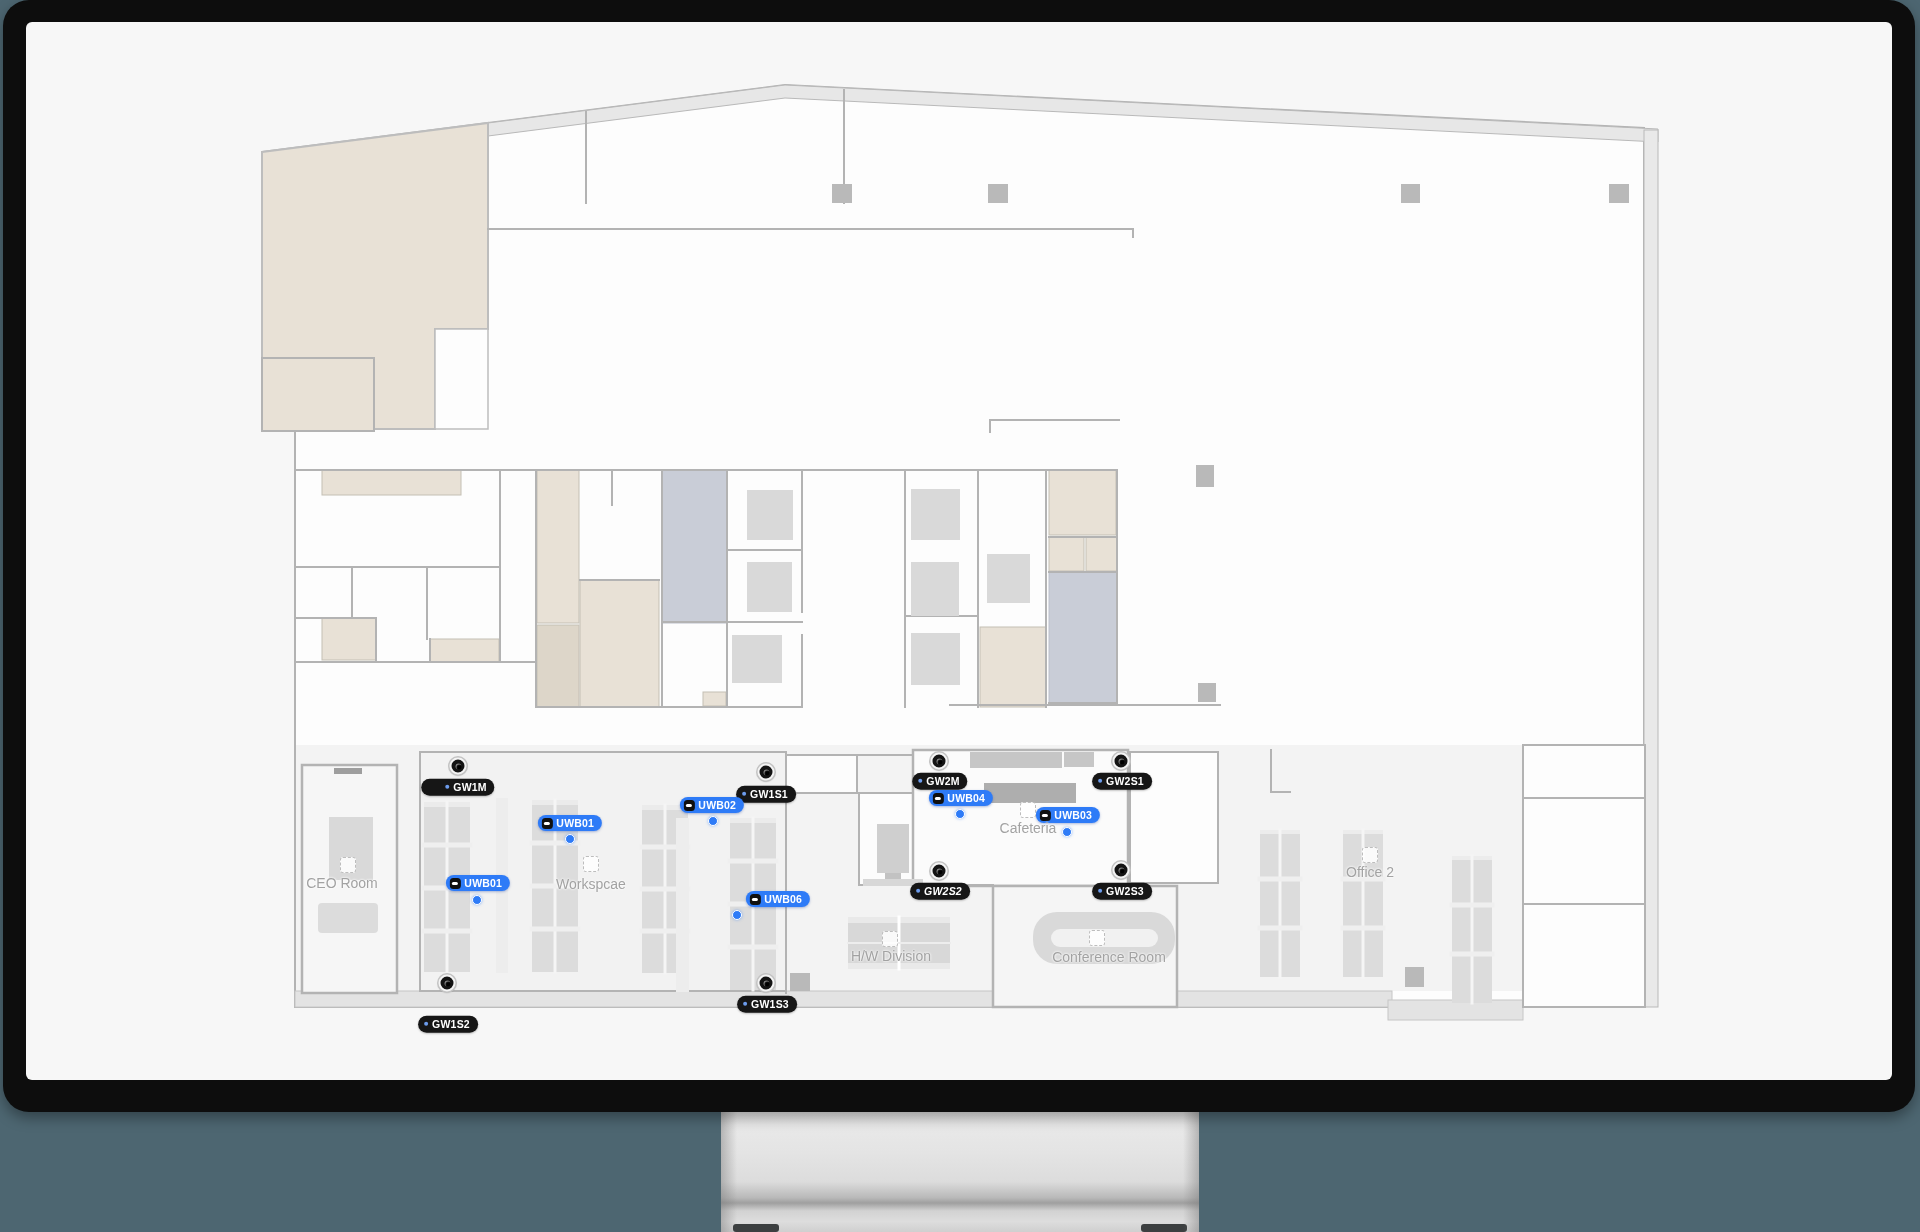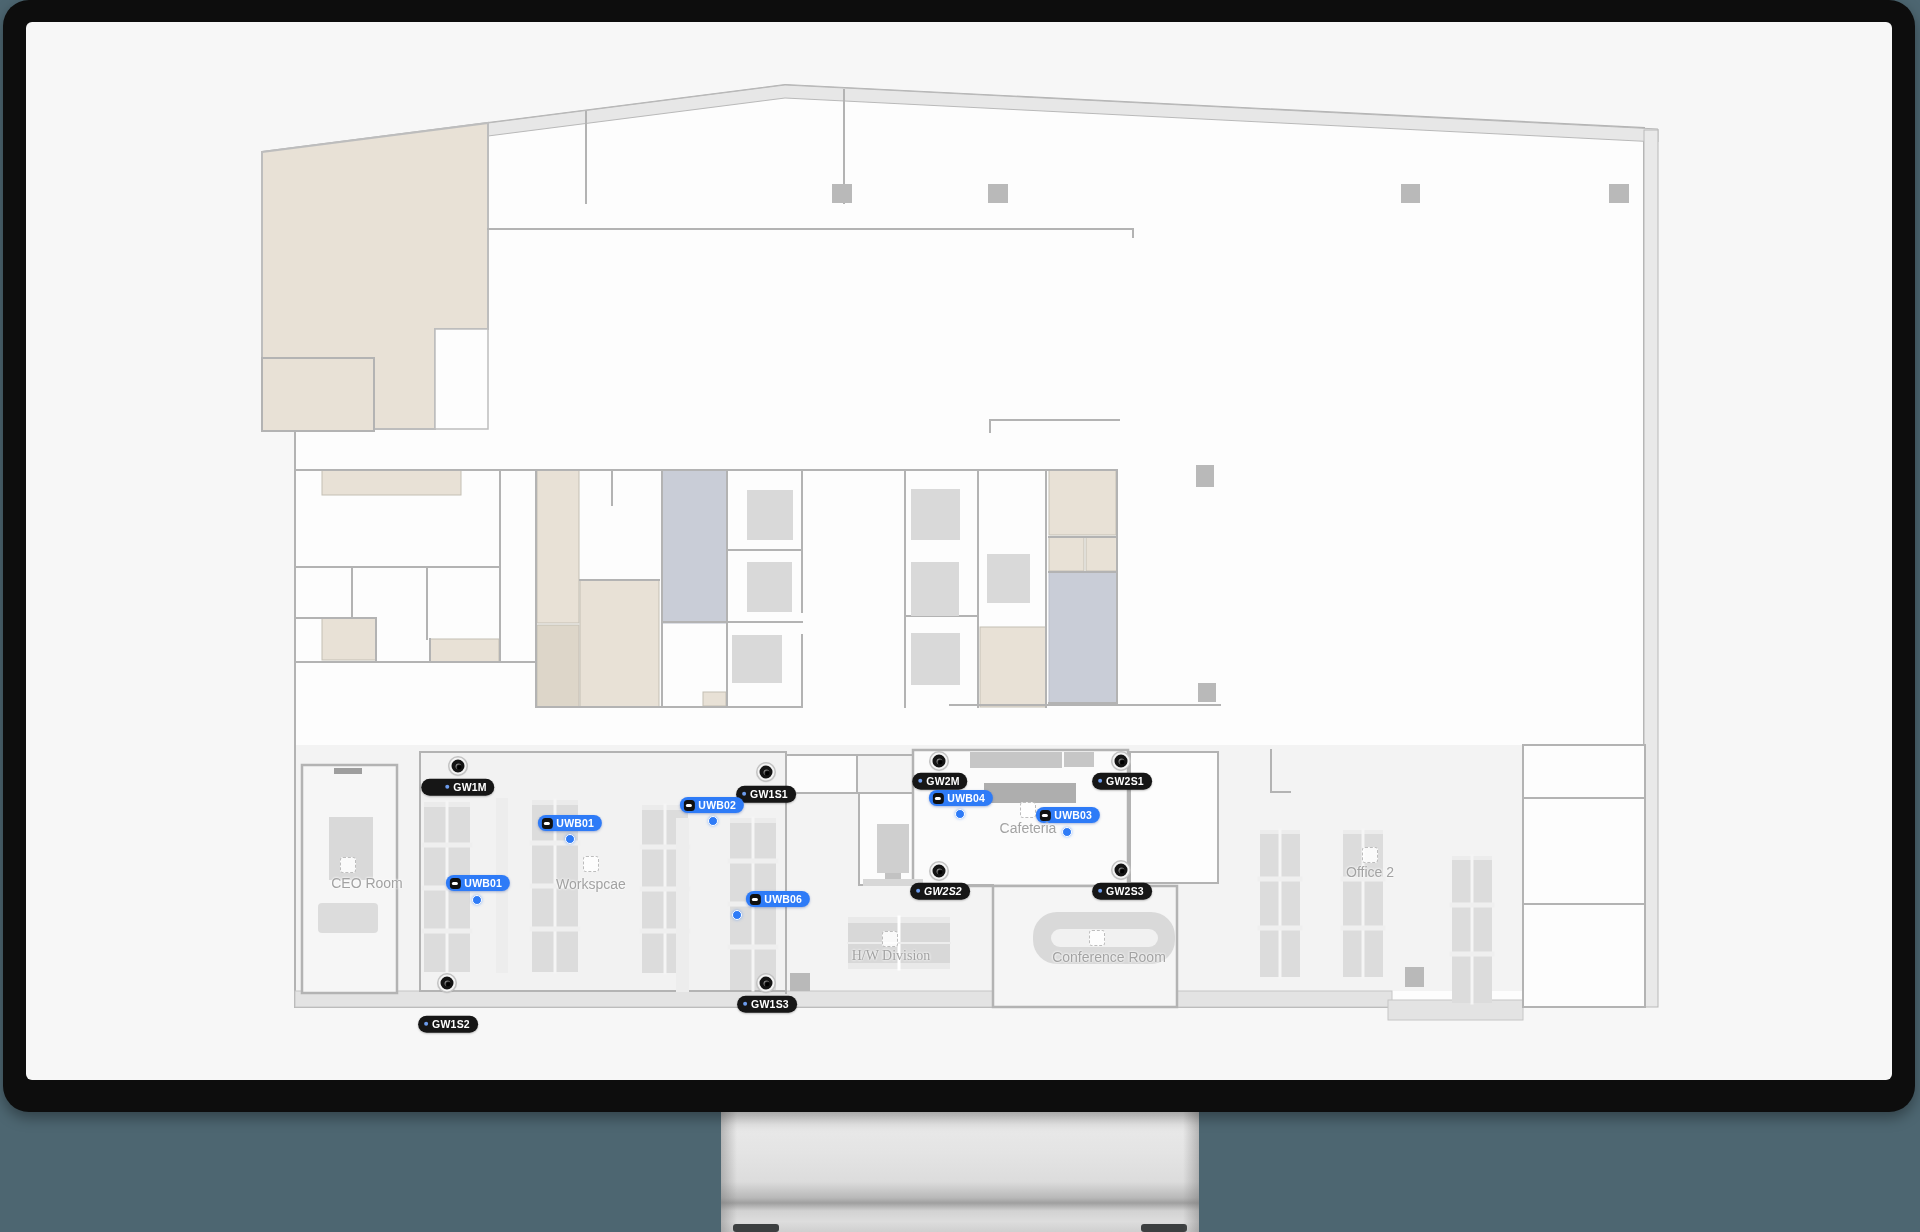--- a/index.html
+++ b/index.html
@@ -355,29 +355,29 @@
 
   <div class="tag-dot" style="left: 1067px; top: 832px;"></div>
   <div class="tag-badge" style="left: 1068px; top: 815px;">
     <span class="tag-icon">
         <span></span>
       </span>
     <span class="tag-label">UWB03</span>
   </div>
 
   <div class="room-icon" style="left: 348px; top: 865px;"></div>
-  <div class="room-label" style="left: 367px; top: 883px;">CEO Room</div>
+  <div class="room-label" style="left: 342px; top: 883px;">CEO Room</div>
 
   <div class="room-icon" style="left: 591px; top: 864px;"></div>
   <div class="room-label" style="left: 591px; top: 884px;">Workspcae</div>
 
   <div class="room-icon" style="left: 1028px; top: 810px;"></div>
   <div class="room-label" style="left: 1028px; top: 828px;">Cafeteria</div>
 
   <div class="room-icon" style="left: 890px; top: 939px;"></div>
-  <div class="room-label" style="left: 891px; top: 956px; font-family: Liberation Serif, serif;">H/W Division</div>
+  <div class="room-label" style="left: 891px; top: 956px;">H/W Division</div>
 
   <div class="room-icon" style="left: 1097px; top: 938px;"></div>
   <div class="room-label" style="left: 1097px; top: 957px; margin-left: 12px;">Conference Room</div>
 
   <div class="room-icon" style="left: 1370px; top: 855px;"></div>
   <div class="room-label" style="left: 1370px; top: 872px;">Office 2</div>
 </div>
 
 </body></html>

